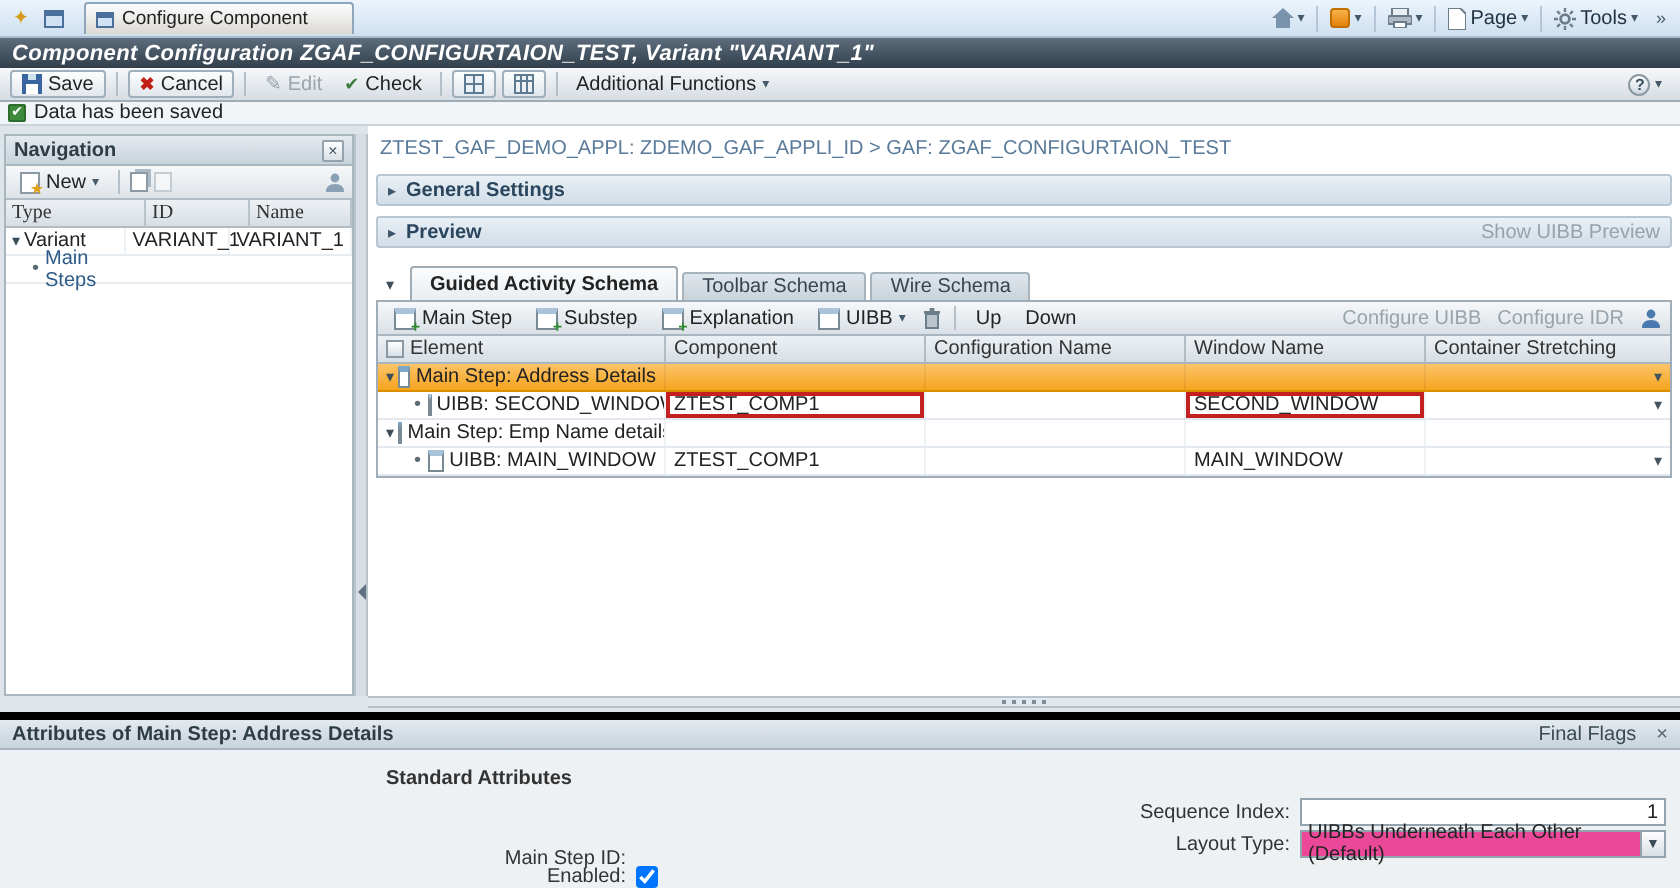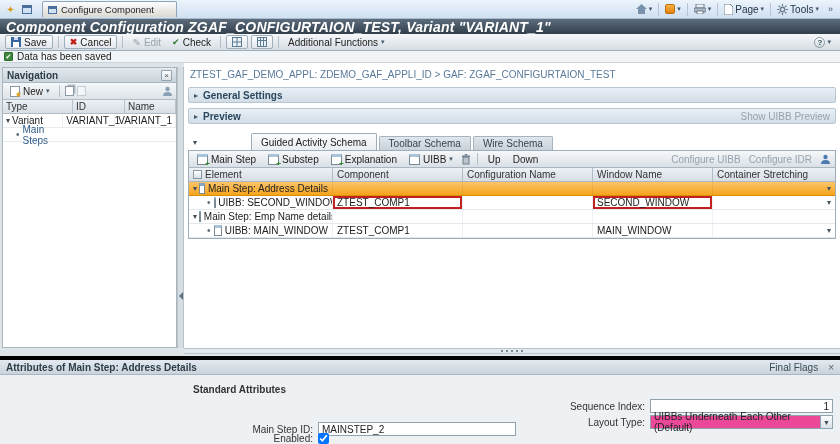--- a/index.html
+++ b/index.html
@@ -22,21 +22,21 @@
   .b-right{margin-left:auto;display:flex;align-items:center;gap:2px;}
   .b-item{display:flex;align-items:center;gap:2px;padding:0 4px;height:15px;color:#234;}
   .b-sep{width:1px;height:13px;background:#b3c5d6;}
   .dd{font-size:7px;color:#44596b;}
   .home-svg,.gear-svg,.print-svg,.page-svg{display:block;}
   .rss{width:10px;height:10px;border-radius:2px;background:linear-gradient(#f9b24a,#e2820a);border:1px solid #c06f05;}
   .more{color:#44596b;font-size:9px;padding:0 3px;}
   
   .title-bar{position:absolute;left:0;top:19px;width:840px;height:15px;
     background:linear-gradient(#5d6d7d,#313f4b);color:#fff;display:flex;align-items:center;padding:0 6px;}
-  .title-bar span{font-size:14px;font-weight:bold;font-style:italic;letter-spacing:.2px;}
+  .title-bar span{font-size:11px;font-weight:bold;font-style:italic;letter-spacing:.2px;}
   
   .main-toolbar{position:absolute;left:0;top:34px;width:840px;height:17px;
     background:linear-gradient(#f6f8fa,#d6dde3);border-bottom:1px solid #9fadb8;
     display:flex;align-items:center;padding:0 5px;gap:3px;}
   .tbtn{display:inline-flex;align-items:center;gap:3px;height:14px;padding:0 5px;
     border:1px solid #9fb0bc;border-radius:2px;background:linear-gradient(#fdfefe,#e1e7ec);}
   .flatbtn{display:inline-flex;align-items:center;gap:3px;height:14px;padding:0 4px;}
   .disabled{color:#9aa4ac;}
   .vsep{width:1px;height:12px;background:#b4bfc7;margin:0 2px;}
   .red-x{color:#c22015;font-weight:bold;font-size:9px;}
@@ -60,21 +60,21 @@
   .close-box{margin-left:auto;width:11px;height:11px;border:1px solid #93a2ad;border-radius:1px;
     background:linear-gradient(#fdfdfe,#dbe2e7);color:#4a5a64;font-size:8px;line-height:9px;text-align:center;}
   .nav-toolbar{height:17px;background:linear-gradient(#f6f8fa,#dde3e8);border-bottom:1px solid #b2bcc4;
     display:flex;align-items:center;gap:3px;padding:0 3px;}
   .newico{position:relative;width:10px;height:11px;background:#fff;border:1px solid #8a99a4;}
   .newico i{position:absolute;right:-3px;bottom:-3px;color:#e0a31a;font-style:normal;font-size:8px;}
   .copyico{position:relative;width:9px;height:10px;background:#fff;border:1px solid #8a99a4;box-shadow:2px -2px 0 -0.5px #aebbc4;}
   .pageico{width:9px;height:10px;background:#f4f6f8;border:1px solid #c2ccd3;}
   .person-svg{display:block;margin-left:auto;}
   .nav-grid-header{height:14px;display:flex;background:linear-gradient(#edf1f5,#d7dee4);border-bottom:1px solid #b2bcc4;}
-  .nav-grid-header .c{padding:1px 3px;border-right:1px solid #b9c3cb;color:#333;}
+  .nav-grid-header .c{padding:1px 3px;border-right:1px solid #b9c3cb;color:#333;font-family:Liberation Serif, serif;}
   .nav-row{height:14px;display:flex;align-items:center;border-bottom:1px solid #e7ecf0;background:#fff;}
   .nav-row .c{padding:0 3px;height:100%;display:flex;align-items:center;border-right:1px solid #eef1f4;}
   .cw-type{width:70px;} .cw-id{width:52px;} .cw-name{flex:1;}
   .tri{color:#3d4c56;font-size:8px;margin-right:2px;}
   .bullet{color:#5a6a74;margin:0 3px 0 10px;}
   .navlink{color:#2e5a88;}
   .nav-fill{height:203px;background:#fff;}
   
   .v-split{position:absolute;left:177px;top:67px;width:7px;height:281px;background:#d6dee4;
     border-left:1px solid #b7c2ca;border-right:1px solid #b7c2ca;}
@@ -86,21 +86,21 @@
   .strip{margin:3px 4px 0 4px;height:16px;background:linear-gradient(#e9f0f6,#d2dde7);
     border:1px solid #b8c6d2;border-radius:2px;display:flex;align-items:center;gap:5px;padding:0 5px;}
   .strip b{color:#29465e;font-size:10px;}
   .tri-r{color:#3d5468;font-size:8px;}
   .strip .right-dim{margin-left:auto;color:#97a2ab;}
   
   .tab-row{margin:8px 4px 0 4px;display:flex;align-items:flex-end;height:18px;}
   .collapse-btn{width:14px;height:13px;margin-right:3px;margin-bottom:1px;display:flex;align-items:center;justify-content:center;color:#3d4c56;font-size:8px;}
   .tab{display:flex;align-items:center;padding:0 9px;border:1px solid #a8b4bd;border-bottom:none;
     border-radius:2px 2px 0 0;height:14px;background:linear-gradient(#dfe6ec,#c9d3da);color:#37444e;margin-right:2px;}
-  .tab.active{height:17px;background:linear-gradient(#fbfcfd,#e9eef2);border-color:#9fadb8;font-weight:normal;color:#222;margin-left:46px;}
+  .tab.active{height:17px;background:linear-gradient(#fbfcfd,#e9eef2);border-color:#9fadb8;font-weight:bold;color:#222;}
   .schema-box{margin:0 4px;border:1px solid #9fadb8;}
   .schema-toolbar{height:17px;background:linear-gradient(#f6f8fa,#d9e0e6);border-bottom:1px solid #aab6bf;
     display:flex;align-items:center;gap:4px;padding:0 4px;}
   .sico{width:11px;height:11px;border:1px solid #7a8a94;background:#fff;border-top:3px solid #a9c4da;position:relative;}
   .sico.green:after{content:"+";position:absolute;right:-3px;bottom:-4px;color:#2e8a2e;font-size:8px;font-weight:bold;}
   .trash-svg{display:block;}
   .dim-links{margin-left:auto;display:flex;align-items:center;gap:8px;color:#98a3ac;}
   
   .grid-header{height:14px;display:flex;background:linear-gradient(#ecf1f5,#d7dee4);border-bottom:1px solid #aab6bf;}
   .grid-header .c{display:flex;align-items:center;gap:3px;padding:0 4px;border-right:1px solid #b2bcc4;color:#333;}
@@ -441,21 +441,20 @@
       <span class="attr-right">
         <span>Final Flags</span>
         <span class="attr-x">×</span>
       </span>
     </div>
 
     <span class="sec-title">Standard Attributes</span>
 
     <div class="frow" style="left:193px;top:39px;margin-top:23px;">
       <span class="flabel lw1">Main Step ID:</span>
-      <input class="fin w200" value="MAINSTEP_2" style="">
     </div>
     <div class="frow" style="left:530px;top:39px;">
       <span class="flabel lw2">Sequence Index:</span>
       <input class="fin w185 num" value="1" style="">
     </div>
 
     <div class="frow" style="left:530px;top:55px;">
       <span class="flabel lw2">Layout Type:</span>
       <span class="ddfield w185" style="width:183px">
         <span>UIBBs Underneath Each Other (Default)</span>

